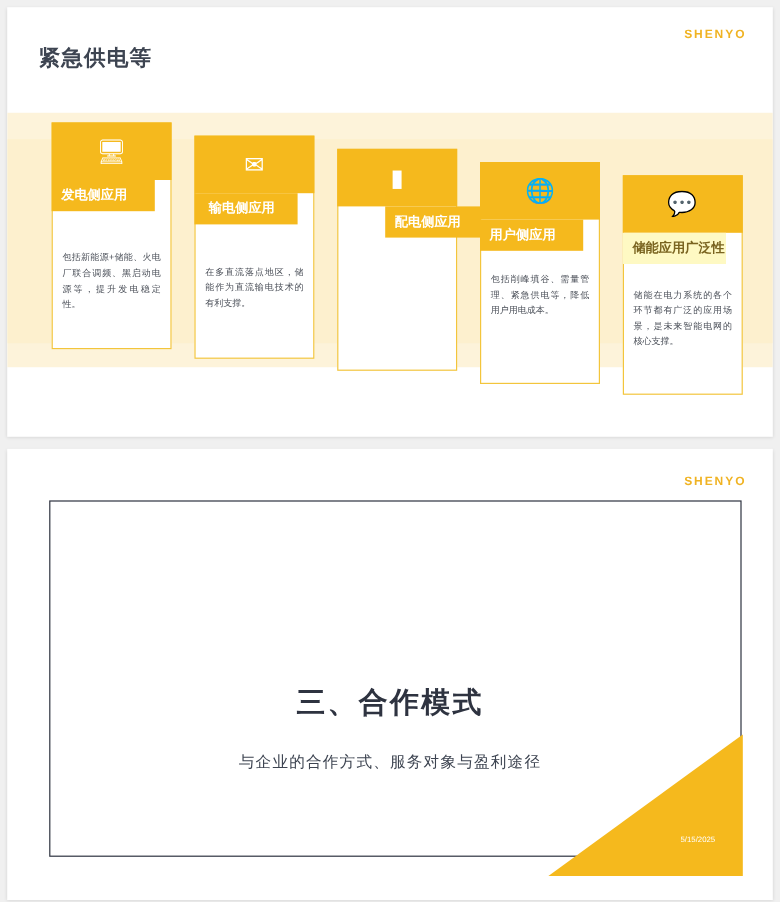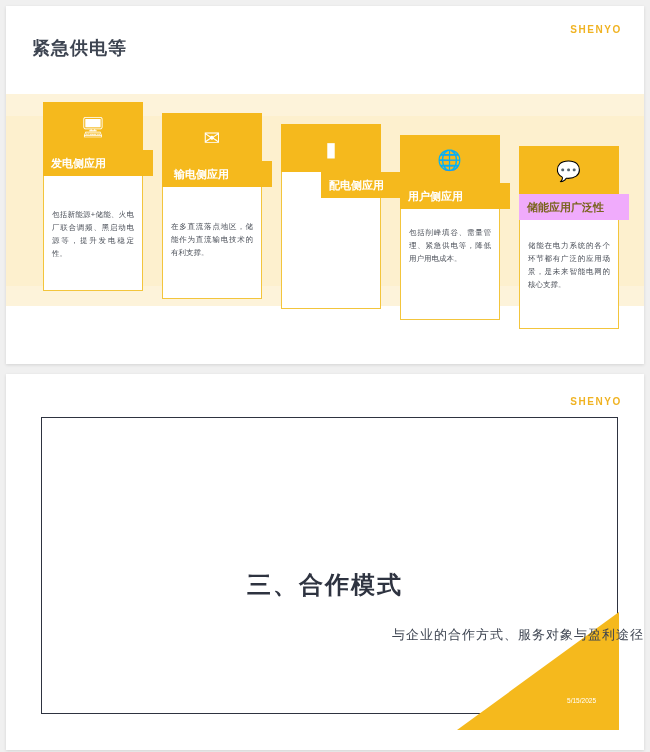--- a/index.html
+++ b/index.html
@@ -89,33 +89,33 @@
     top: 10px;
     left: 0;
     width: 100px;
     text-align: center;
     font-size: 20px;
     line-height: 28px;
     color: #ffffff;
   }
   .card-label {
     position: absolute;
-    width: 110px;
+    width: 86px;
     height: 26px;
     background: #f5b91d;
     color: #ffffff;
     font-size: 11px;
     font-weight: bold;
     line-height: 26px;
     padding-left: 8px;
     box-sizing: border-box;
     white-space: nowrap;
   }
   .card-label.pale {
-    background: #f0abfc;
+    background: #fef9c3;
     color: #7a6420;
   }
   .card-body {
     position: absolute;
     width: 100px;
     font-size: 7.5px;
     line-height: 13px;
     color: #4a4f58;
     padding: 0 9px;
     box-sizing: border-box;
@@ -168,21 +168,21 @@
     font-size: 24px;
     font-weight: bold;
     color: #2e3340;
     letter-spacing: 2px;
   }
   .s2-sub {
     position: absolute;
     left: 0;
     top: 252px;
     width: 638px;
-    text-align: right;
+    text-align: center;
     font-size: 13px;
     color: #3d4451;
     letter-spacing: 1px;
   }
   .s2-date {
     position: absolute;
     right: 48px;
     bottom: 46px;
     font-size: 6.5px;
     color: #ffffff;

